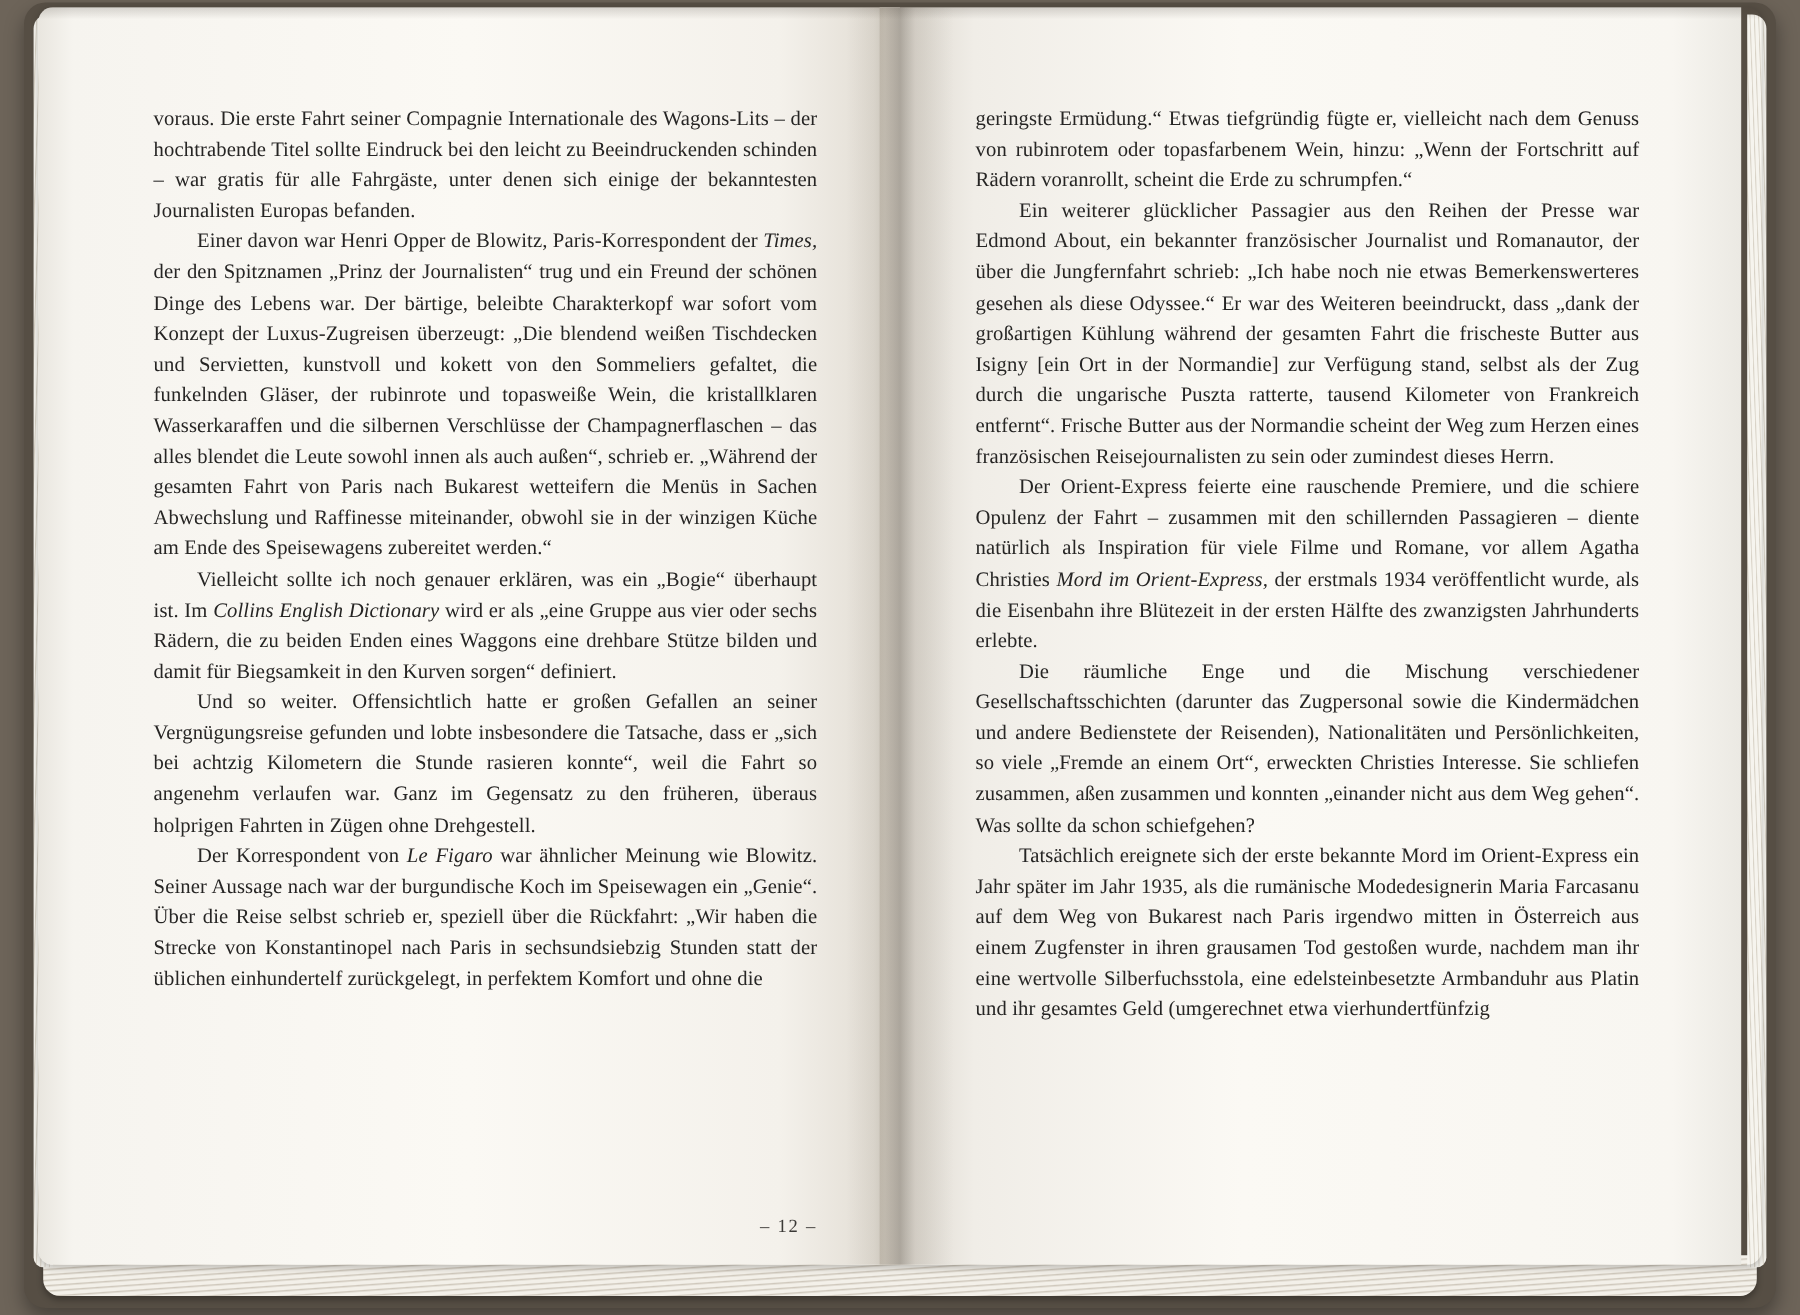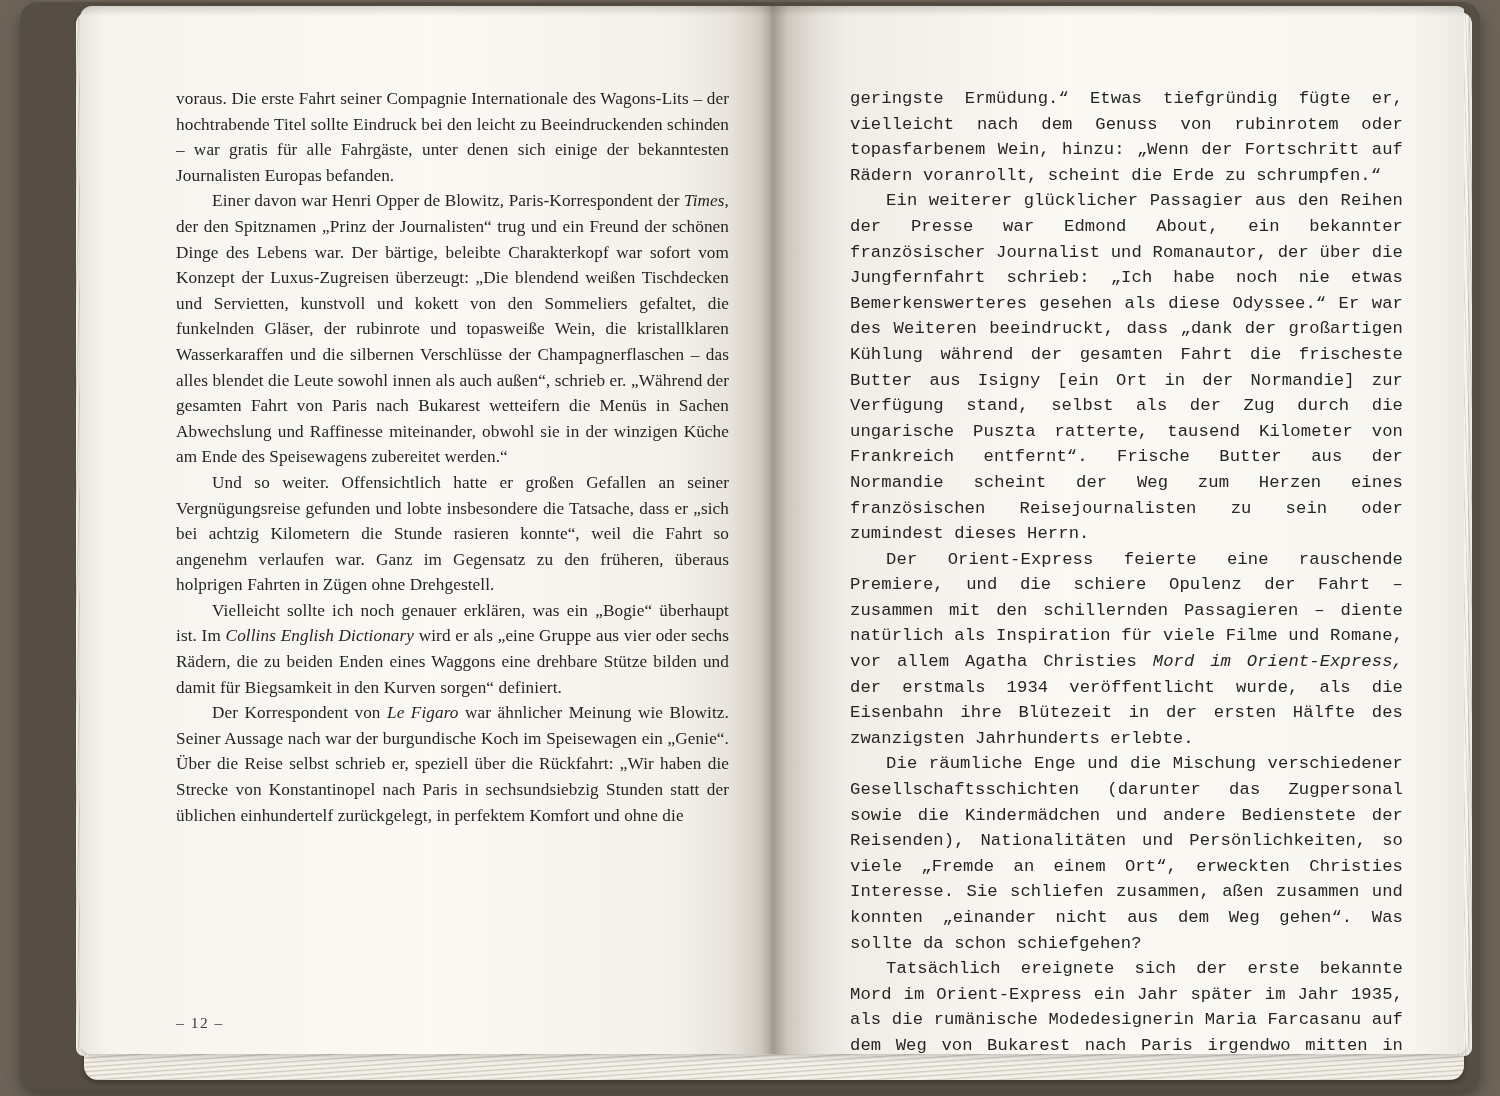--- a/index.html
+++ b/index.html
@@ -20,21 +20,21 @@
   .cover {
     position: absolute;
     left: 20px; right: 20px; top: 2px; bottom: 6px;
     background: var(--cover, #564e44);
     border-radius: 18px;
     box-shadow: 0 8px 16px rgba(0,0,0,0.35);
   }
 
   .book {
     position: absolute;
-    left: 28px; right: 28px; top: 6px; bottom: 16px; margin-left: 48px;
+    left: 28px; right: 28px; top: 6px; bottom: 16px;
   }
 
   
   .stack-bottom {
     position: absolute;
     left: 8px; right: 8px; bottom: 0; height: 34px;
     border-radius: 0 0 14px 14px;
     background: repeating-linear-gradient(176deg,
       #f3f0e9 0px, #f3f0e9 2px, #cfc8bc 3px, #f3f0e9 4.5px);
     box-shadow: 0 3px 5px rgba(0,0,0,0.3);
@@ -63,25 +63,24 @@
     box-shadow: 0 2px 6px rgba(0,0,0,0.22);
   }
   .page { position: absolute; top: 0; bottom: 0; width: 50%; }
   .left-page {
     left: 0;
     background: linear-gradient(90deg,
       #e9e6df 0%, #f6f4ef 4%, #fbf9f4 50%, #f4f1eb 86%,
       #e3ded5 97%, #cfc8bd 100%);
   }
   .right-page {
-    right: 4px;
+    right: 17px;
     background: linear-gradient(90deg,
       #c9c2b6 0%, #ddd8cf 3%, #f0ede7 11%, #fbf9f4 42%,
       #f8f6f1 92%, #ebe9e3 100%);
-    font-family: Liberation Mono, monospace;
   }
   .gutter {
     position: absolute;
     left: calc(50% - 45px); width: 90px; top: 0; bottom: 0;
     pointer-events: none;
     background: linear-gradient(90deg,
       rgba(80,70,58,0) 0%, rgba(80,70,58,0.10) 36%,
       rgba(55,47,38,0.28) 50%,
       rgba(80,70,58,0.10) 64%, rgba(80,70,58,0) 100%);
   }
@@ -108,21 +107,21 @@
   .right-page .page-text { left: 80px; }
 
   .para { margin: 0; }
   .para.indent { text-indent: 2.1em; }
   .italic { font-style: italic; }
 
   .page-number {
     position: absolute;
     top: 1008px;
     width: 553px;
-    text-align: left;
+    text-align: right;
     font-size: 15.5px;
     letter-spacing: 1.5px;
     color: #3b3936;
   }
   .left-page .page-number  { left: 96px; }
   .right-page .page-number { left: 80px; }
 </style>
 </head>
 <body>
 
@@ -130,22 +129,22 @@
   <div class="cover"></div>
   <div class="book">
     <div class="stack-bottom"></div>
     <div class="stack-left"></div>
     <div class="stack-right"></div>
     <div class="pages">
       <div class="page left-page">
         <div class="page-text">
             <p class="para"><span>voraus. Die erste Fahrt seiner Compagnie Internationale des Wagons-Lits – der hochtrabende Titel sollte Eindruck bei den leicht zu Beeindruckenden schinden – war gratis für alle Fahrgäste, unter denen sich einige der bekanntesten Journalisten Europas befanden.</span></p>
             <p class="para indent"><span>Einer davon war Henri Opper de Blowitz, Paris-Korrespondent der </span><span class="italic">Times,</span><span> der den Spitznamen „Prinz der Journalisten“ trug und ein Freund der schönen Dinge des Lebens war. Der bärtige, beleibte Charakterkopf war sofort vom Konzept der Luxus-Zugreisen überzeugt: „Die blendend weißen Tischdecken und Servietten, kunstvoll und kokett von den Sommeliers gefaltet, die funkelnden Gläser, der rubinrote und topasweiße Wein, die kristallklaren Wasserkaraffen und die silbernen Verschlüsse der Champagnerflaschen – das alles blendet die Leute sowohl innen als auch außen“, schrieb er. „Während der gesamten Fahrt von Paris nach Bukarest wetteifern die Menüs in Sachen Abwechslung und Raffinesse miteinander, obwohl sie in der winzigen Küche am Ende des Speisewagens zubereitet werden.“</span></p>
+            <p class="para indent"><span>Vielleicht sollte ich noch genauer erklären, was ein „Bogie“ überhaupt ist. Im </span><span class="italic">Collins English Dictionary</span><span> wird er als „eine Gruppe aus vier oder sechs Rädern, die zu beiden Enden eines Waggons eine drehbare Stütze bilden und damit für Biegsamkeit in den Kurven sorgen“ definiert.</span></p>
             <p class="para indent"><span>Und so weiter. Offensichtlich hatte er großen Gefallen an seiner Vergnügungsreise gefunden und lobte insbesondere die Tatsache, dass er „sich bei achtzig Kilometern die Stunde rasieren konnte“, weil die Fahrt so angenehm verlaufen war. Ganz im Gegensatz zu den früheren, überaus holprigen Fahrten in Zügen ohne Drehgestell.</span></p>
-            <p class="para indent"><span>Vielleicht sollte ich noch genauer erklären, was ein „Bogie“ überhaupt ist. Im </span><span class="italic">Collins English Dictionary</span><span> wird er als „eine Gruppe aus vier oder sechs Rädern, die zu beiden Enden eines Waggons eine drehbare Stütze bilden und damit für Biegsamkeit in den Kurven sorgen“ definiert.</span></p>
             <p class="para indent"><span>Der Korrespondent von </span><span class="italic">Le Figaro</span><span> war ähnlicher Meinung wie Blowitz. Seiner Aussage nach war der burgundische Koch im Speisewagen ein „Genie“. Über die Reise selbst schrieb er, speziell über die Rückfahrt: „Wir haben die Strecke von Konstantinopel nach Paris in sechsundsiebzig Stunden statt der üblichen einhundertelf zurückgelegt, in perfektem Komfort und ohne die</span></p>
           </div>
         <div class="page-number">–  12  –</div>
       </div>
       <div class="page right-page">
         <div class="page-text">
             <p class="para"><span>geringste Ermüdung.“ Etwas tiefgründig fügte er, vielleicht nach dem Genuss von rubinrotem oder topasfarbenem Wein, hinzu: „Wenn der Fortschritt auf Rädern voranrollt, scheint die Erde zu schrumpfen.“</span></p>
             <p class="para indent"><span>Ein weiterer glücklicher Passagier aus den Reihen der Presse war Edmond About, ein bekannter französischer Journalist und Romanautor, der über die Jungfernfahrt schrieb: „Ich habe noch nie etwas Bemerkenswerteres gesehen als diese Odyssee.“ Er war des Weiteren beeindruckt, dass „dank der großartigen Kühlung während der gesamten Fahrt die frischeste Butter aus Isigny [ein Ort in der Normandie] zur Verfügung stand, selbst als der Zug durch die ungarische Puszta ratterte, tausend Kilometer von Frankreich entfernt“. Frische Butter aus der Normandie scheint der Weg zum Herzen eines französischen Reisejournalisten zu sein oder zumindest dieses Herrn.</span></p>
             <p class="para indent"><span>Der Orient-Express feierte eine rauschende Premiere, und die schiere Opulenz der Fahrt – zusammen mit den schillernden Passagieren – diente natürlich als Inspiration für viele Filme und Romane, vor allem Agatha Christies </span><span class="italic">Mord im Orient-Express,</span><span> der erstmals 1934 veröffentlicht wurde, als die Eisenbahn ihre Blütezeit in der ersten Hälfte des zwanzigsten Jahrhunderts erlebte.</span></p>
             <p class="para indent"><span>Die räumliche Enge und die Mischung verschiedener Gesellschaftsschichten (darunter das Zugpersonal sowie die Kindermädchen und andere Bedienstete der Reisenden), Nationalitäten und Persönlichkeiten, so viele „Fremde an einem Ort“, erweckten Christies Interesse. Sie schliefen zusammen, aßen zusammen und konnten „einander nicht aus dem Weg gehen“. Was sollte da schon schiefgehen?</span></p>

